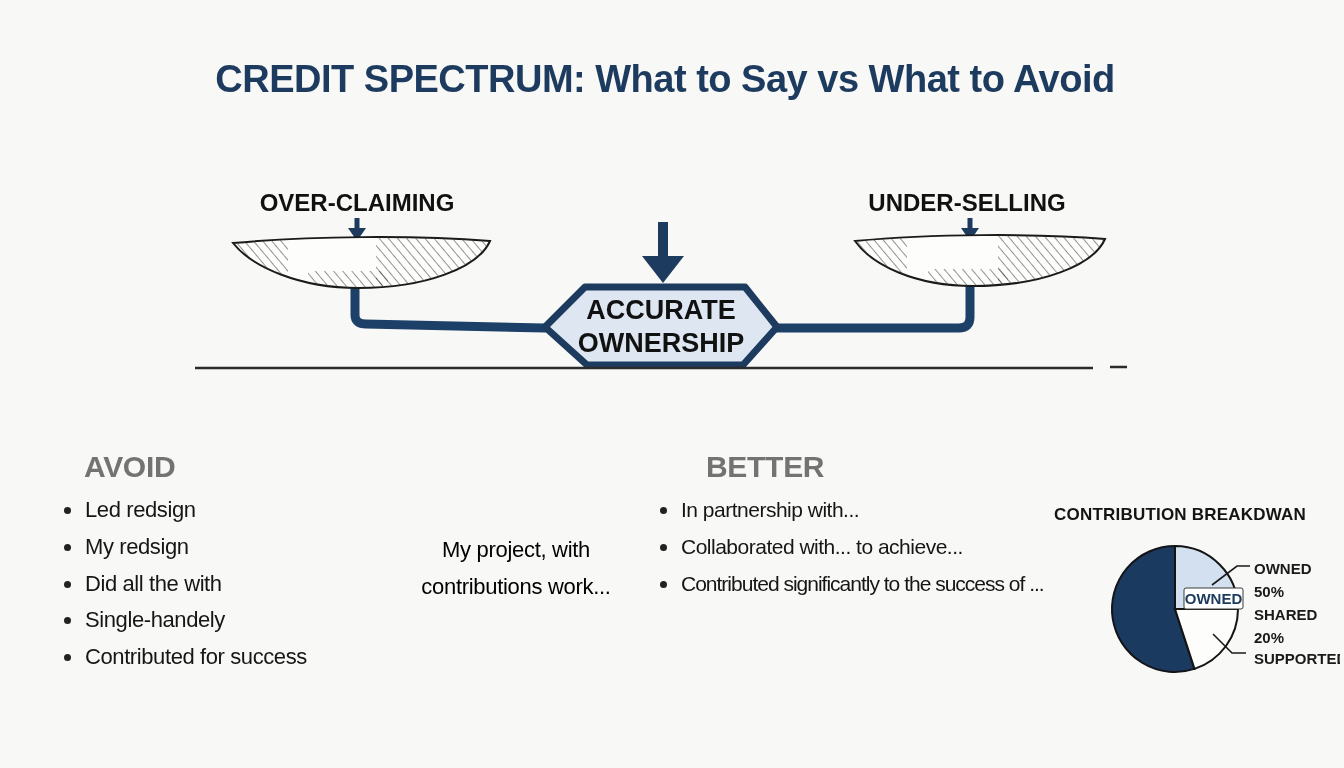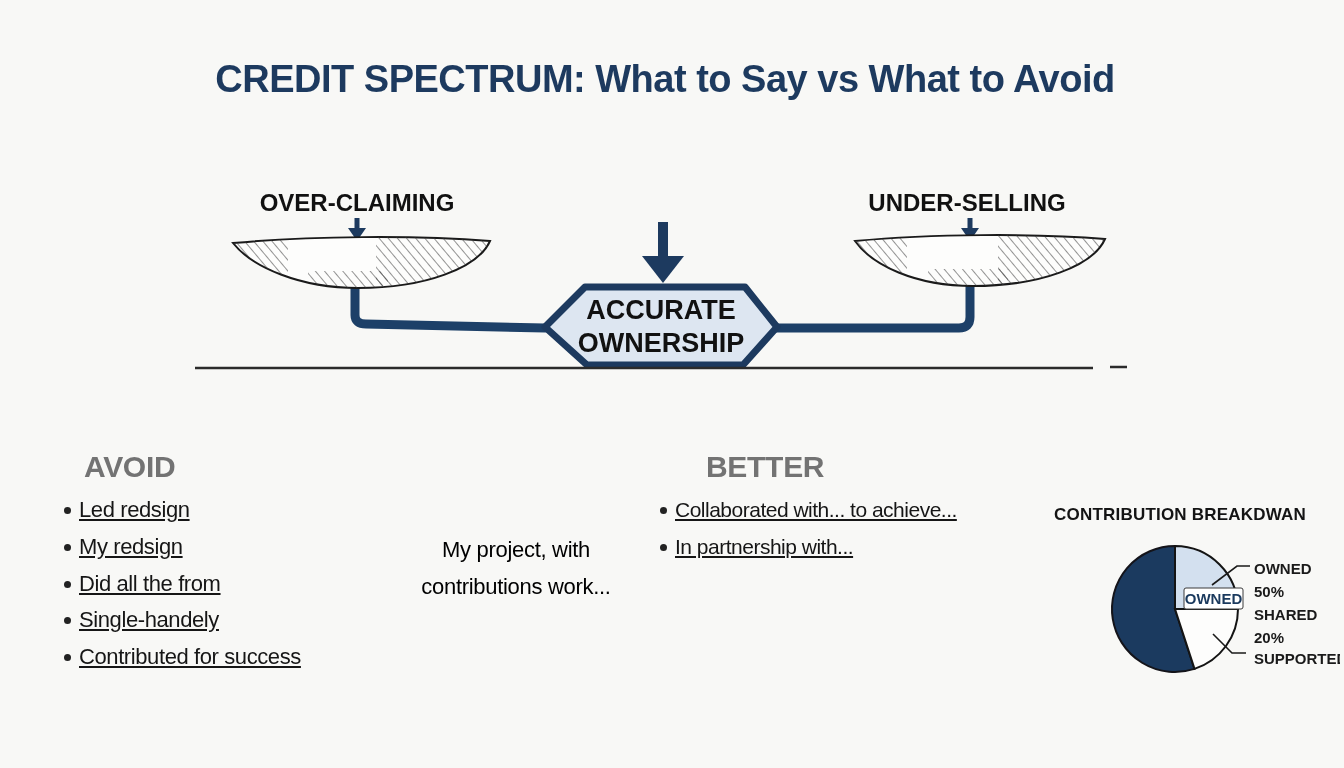--- a/index.html
+++ b/index.html
@@ -16,21 +16,21 @@
   .scale-svg{position:absolute;left:180px;top:165px;}
   .pie-svg{position:absolute;left:1040px;top:493px;}
 
   .col-heading{
     position:absolute;font-size:30px;font-weight:bold;color:#737373;letter-spacing:-0.3px;
   }
   .heading-avoid{left:84px;top:450px;}
   .heading-better{left:684px;top:450px;margin-left:22px;}
 
   .blist{position:absolute;}
-  .blist .li{display:flex;gap:8px;line-height:36.8px;text-decoration:underline;}
+  .blist .li{display:flex;gap:14px;line-height:36.8px;}
   .list-avoid{left:64px;top:492px;font-size:22px;letter-spacing:-0.4px;}
   .list-better{left:660px;top:492px;font-size:21px;letter-spacing:-0.5px;}
   .dot{width:7px;height:7px;border-radius:50%;background:#222;margin-top:15px;flex-shrink:0;}
   .nowrap{white-space:nowrap;}
   .tight{letter-spacing:-1px;}
 
   .middle-note{
     position:absolute;left:385px;top:531px;width:262px;text-align:center;
     font-size:22px;letter-spacing:-0.3px;line-height:37px;color:#000000;
   }
@@ -111,46 +111,50 @@
     <div class="li">
       <span class="dot"></span>
       <span>Led redsign</span>
     </div>
     <div class="li">
       <span class="dot"></span>
       <span>My redsign</span>
     </div>
     <div class="li">
       <span class="dot"></span>
-      <span>Did all the from</span>
+      <span>Did all the with</span>
     </div>
     <div class="li">
       <span class="dot"></span>
       <span>Single-handely</span>
     </div>
     <div class="li">
       <span class="dot"></span>
       <span>Contributed for success</span>
     </div>
   </div>
 
   <div class="middle-note">
     <span>My project, with</span><br>
     <span>contributions work...</span>
   </div>
 
   <div class="col-heading heading-better">BETTER</div>
   <div class="blist list-better">
     <div class="li">
       <span class="dot"></span>
+      <span class="nowrap">In partnership with...</span>
+    </div>
+    <div class="li">
+      <span class="dot"></span>
       <span class="nowrap">Collaborated with... to achieve...</span>
     </div>
     <div class="li">
       <span class="dot"></span>
-      <span class="nowrap">In partnership with...</span>
+      <span class="nowrap tight">Contributed significantly to the success of ...</span>
     </div>
   </div>
 
   <svg class="pie-svg" width="300" height="200" viewBox="0 0 300 200">
     <text x="140" y="27" text-anchor="middle" font-size="17" font-weight="bold" fill="#141414" letter-spacing="0.2">CONTRIBUTION BREAKDWAN</text>
 
     <path d="M135,116 L154.5,175.9 A63,63 0 1 1 135,53 Z" fill="#1b3a5f" stroke="#14141a" stroke-width="2"></path>
 
     <path d="M135,116 L135,53 A63,63 0 0 1 198,116 Z" fill="#d3e0ef" stroke="#141414" stroke-width="2"></path>
 

